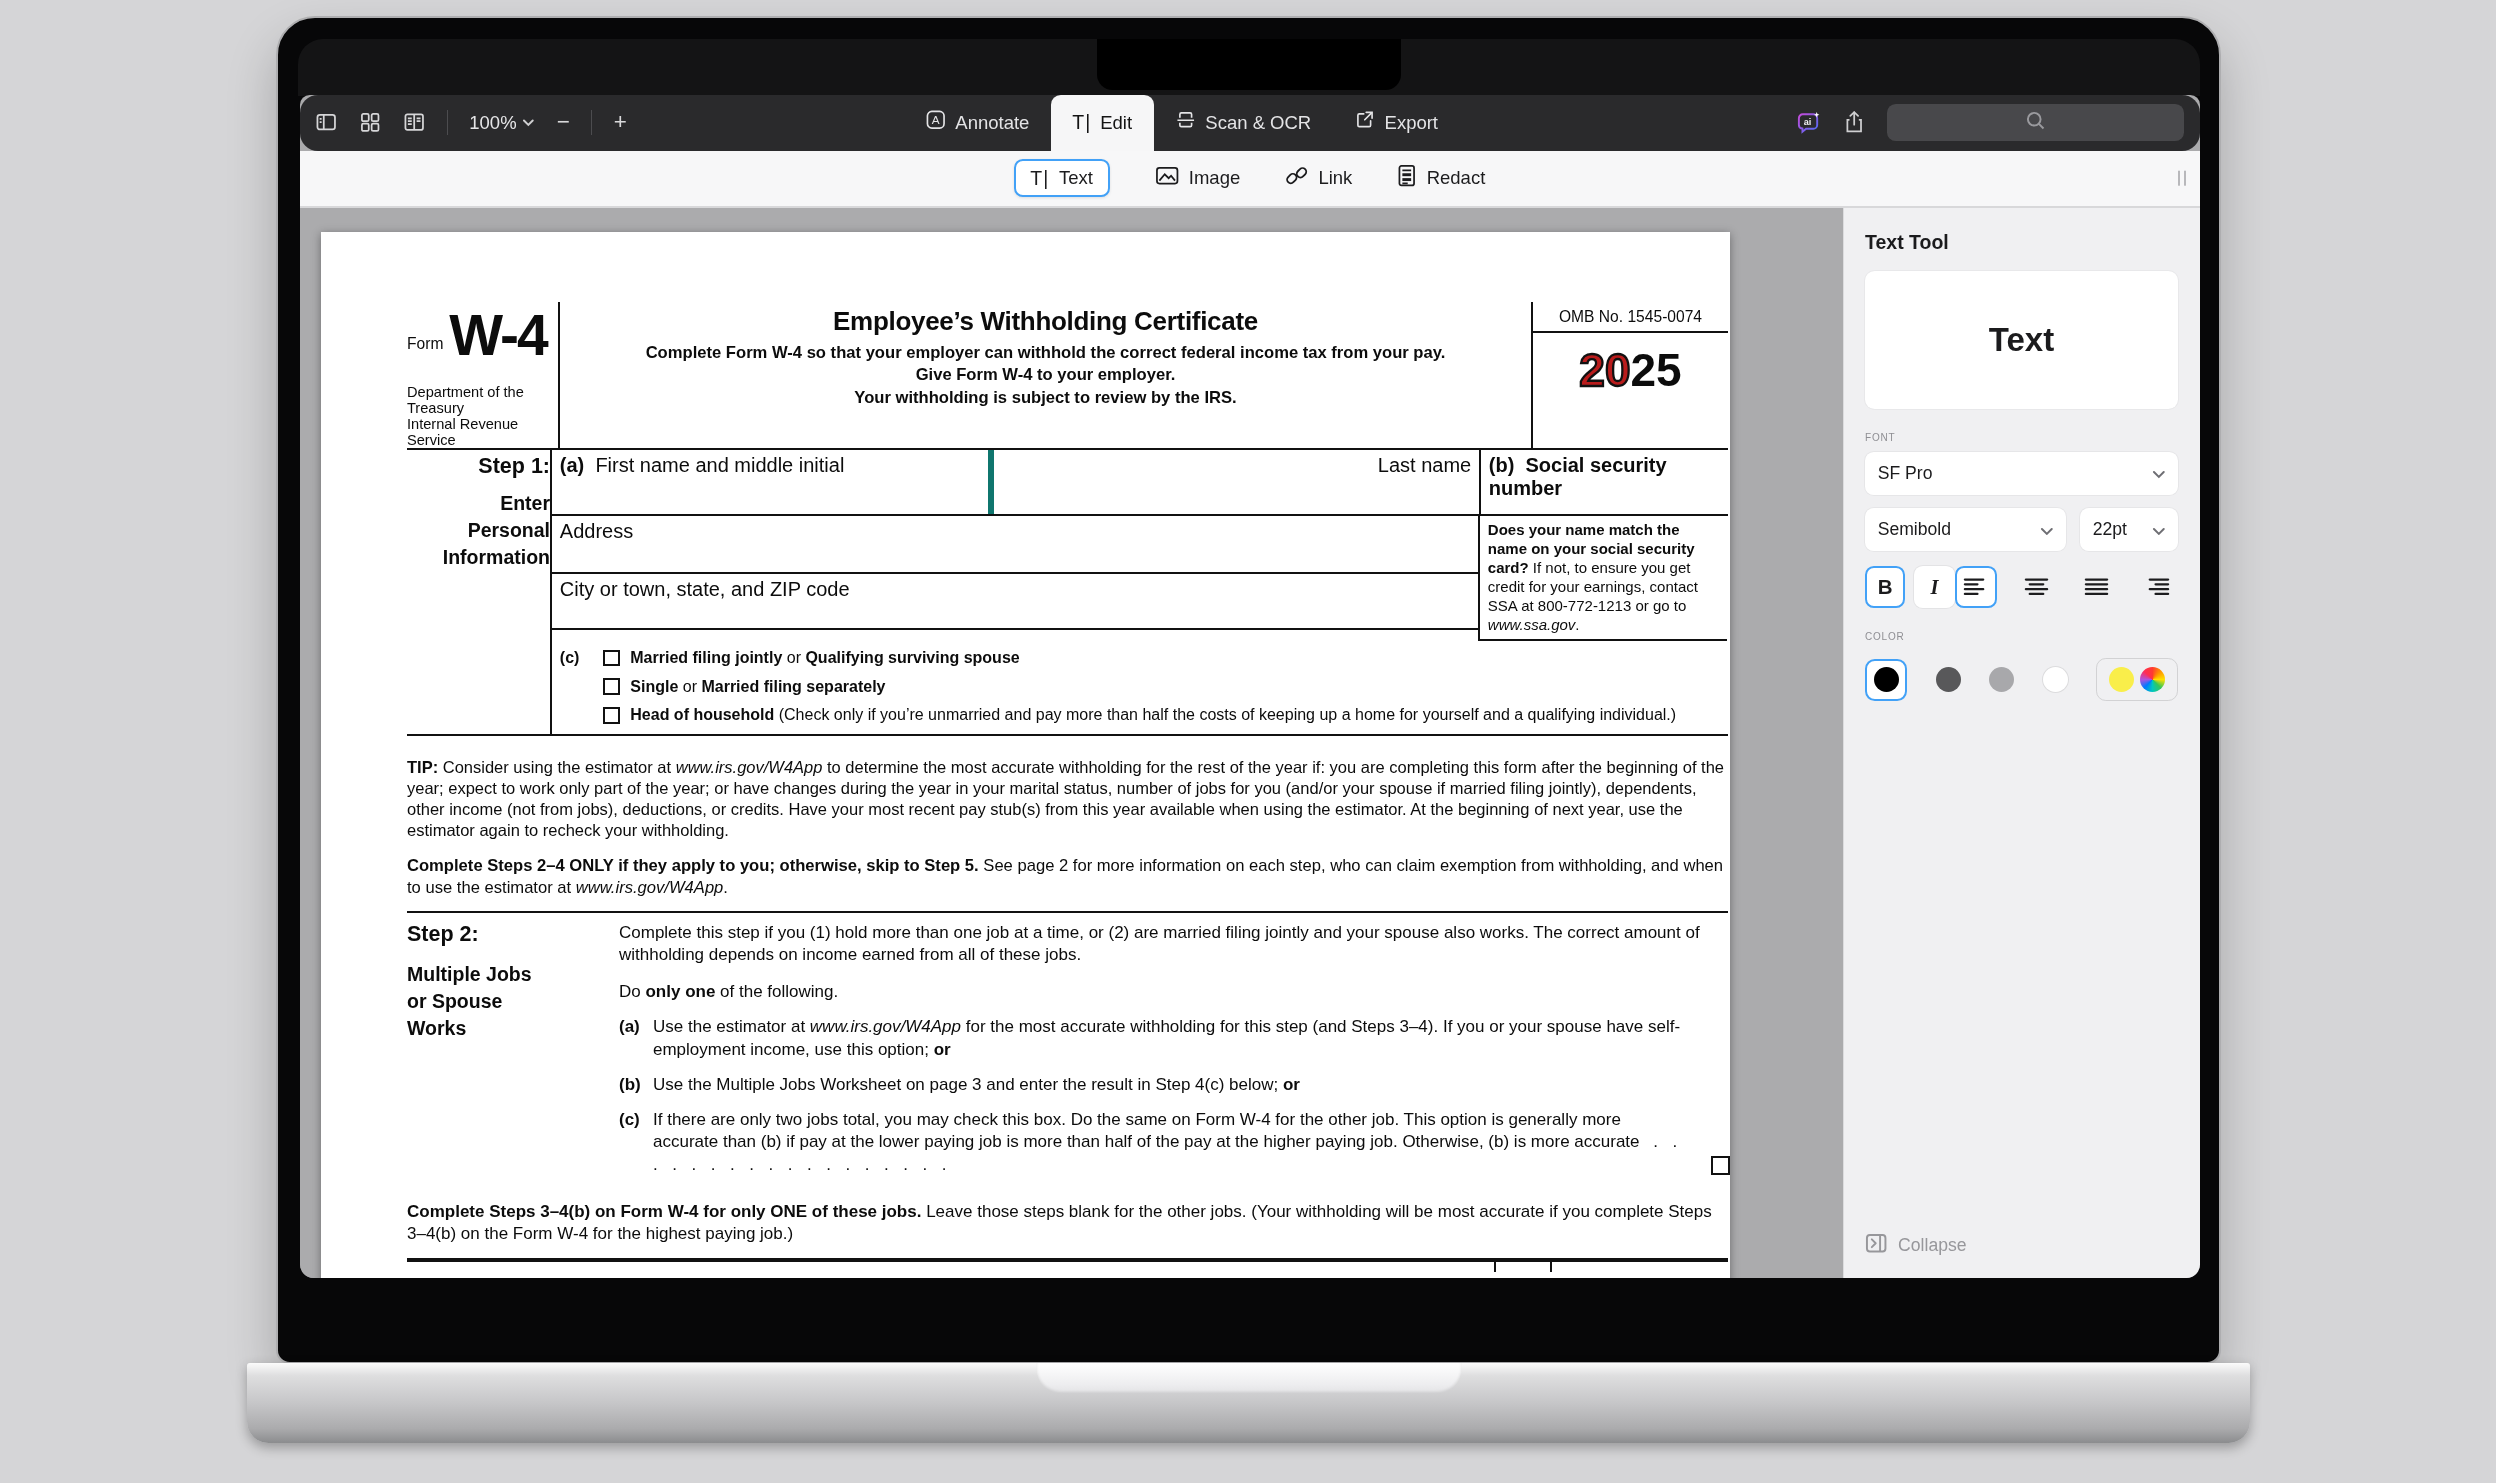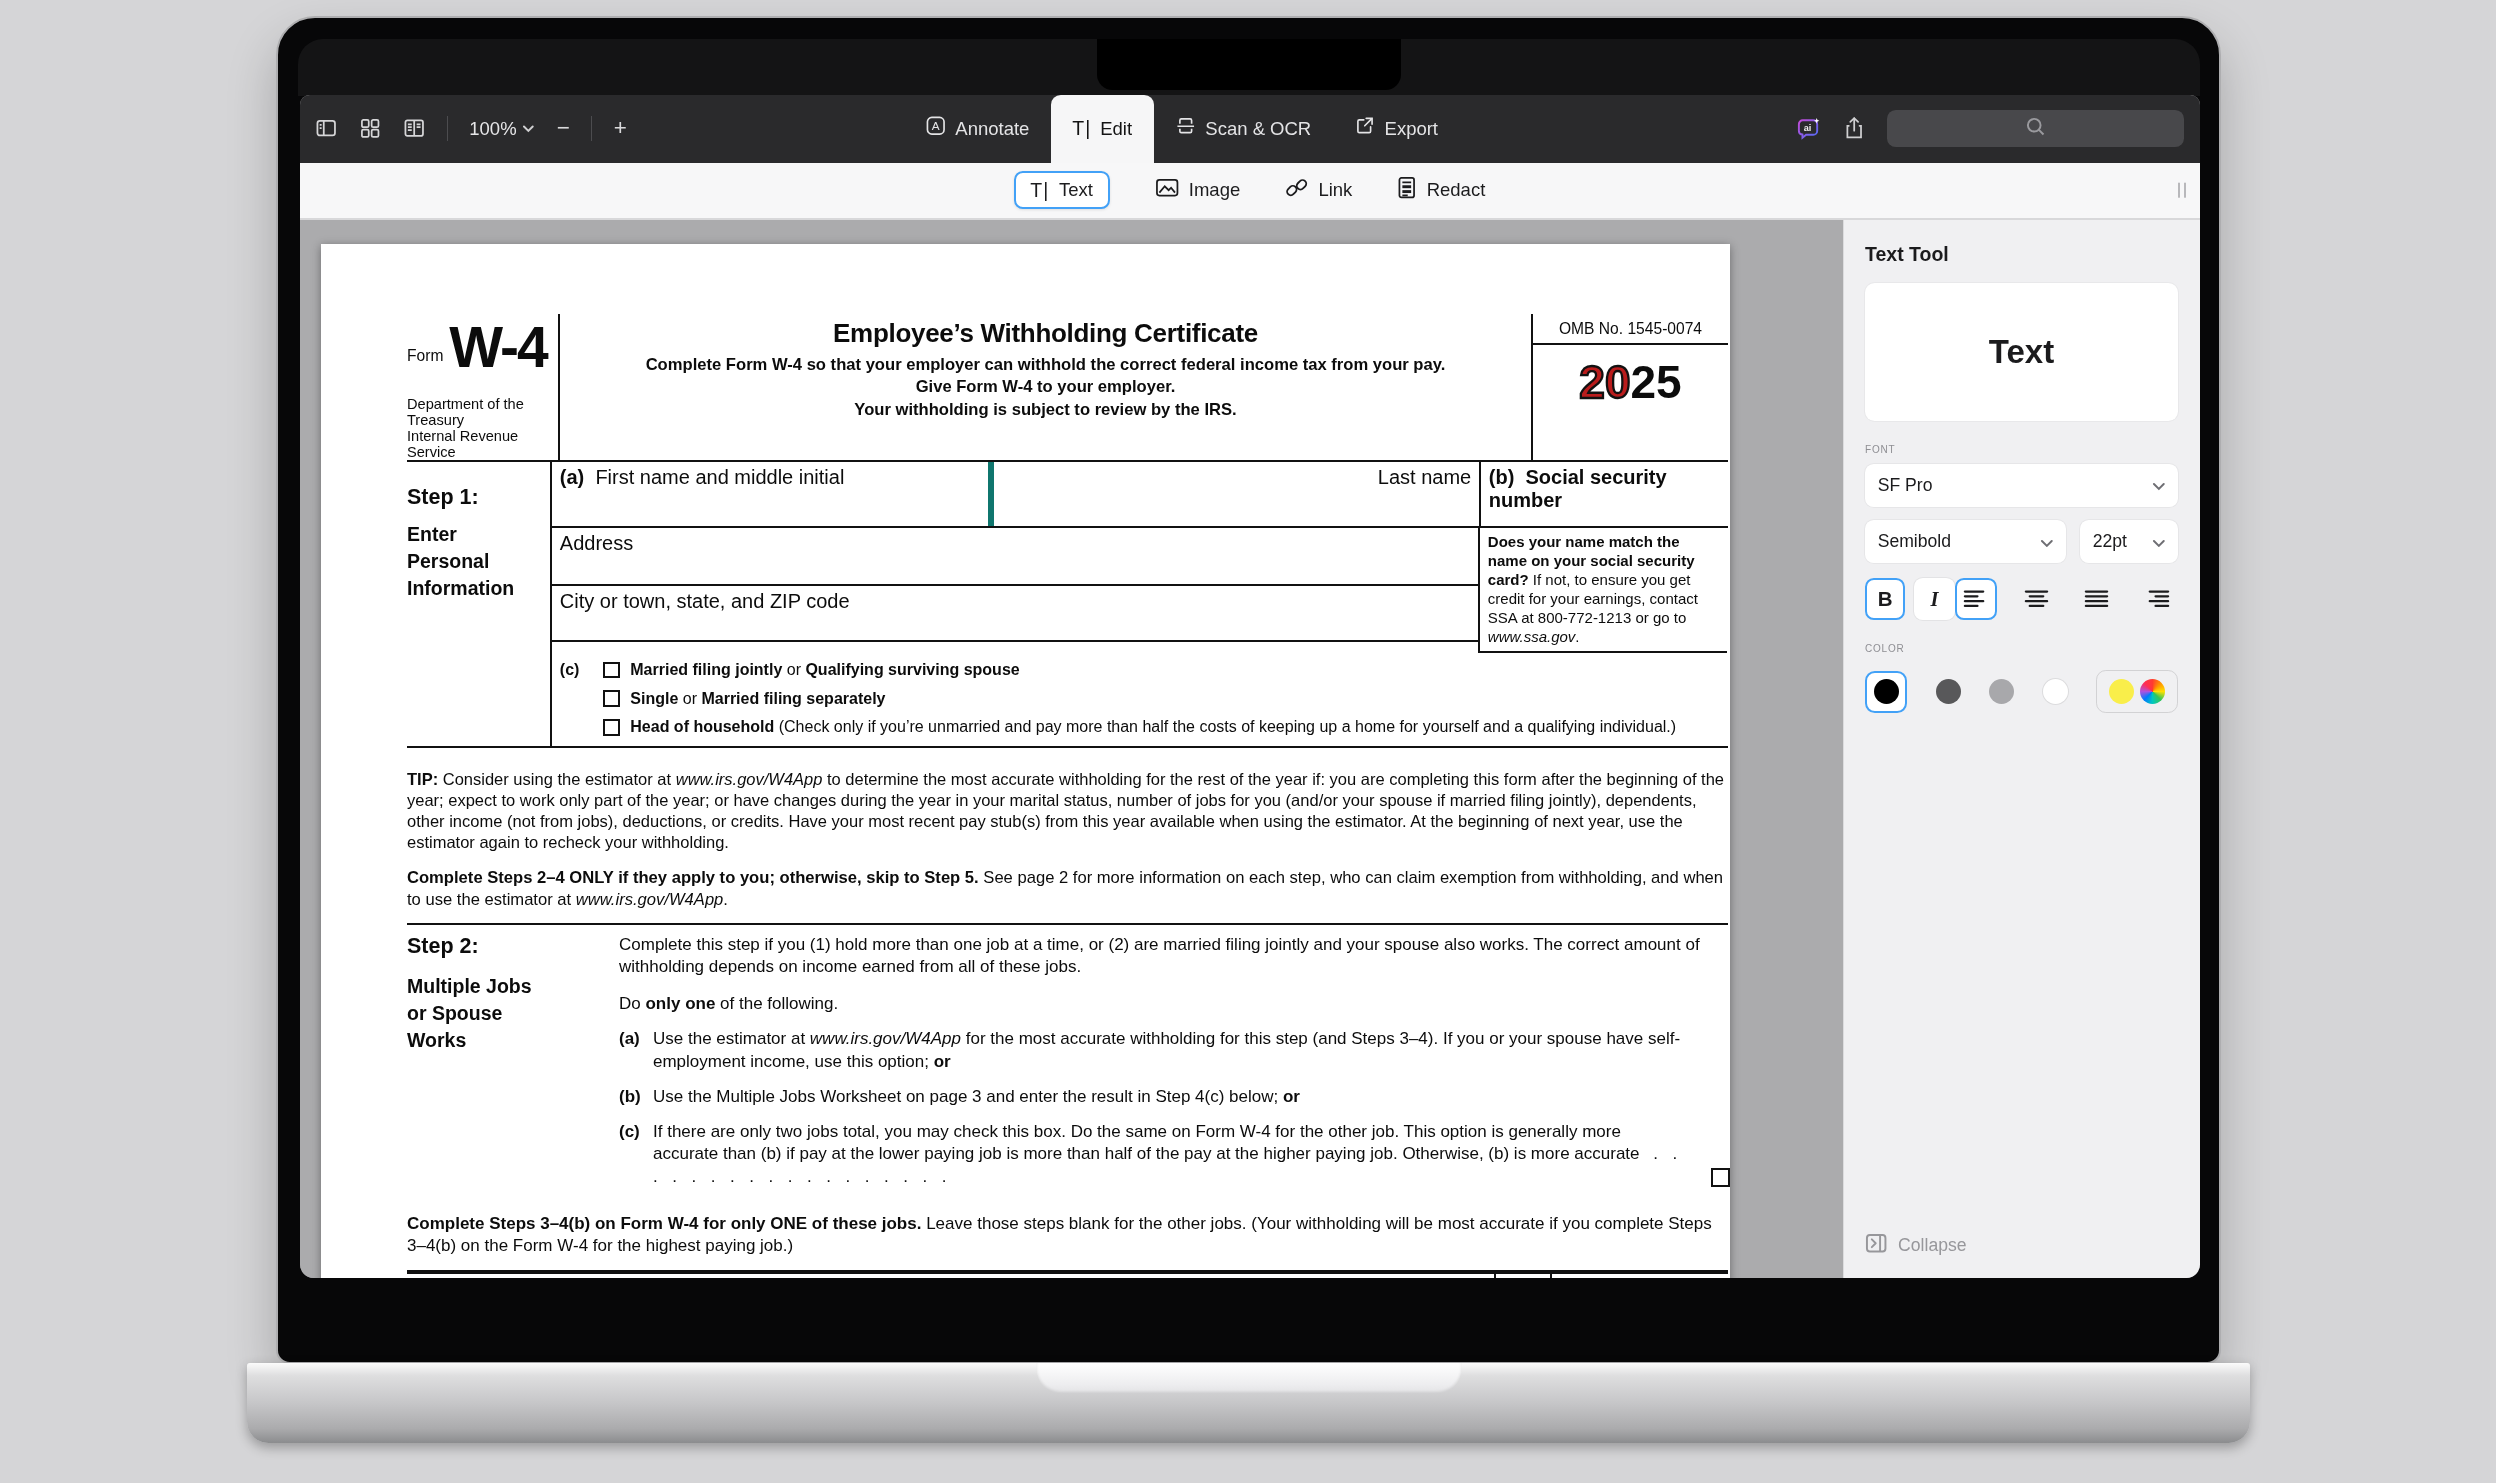--- a/index.html
+++ b/index.html
@@ -20,22 +20,22 @@
   .scoop { position:absolute; left:50%; transform:translateX(-50%); top:0; width:425px; height:31px;
            background:linear-gradient(180deg,#ffffff,#ededef 70%,#e2e2e4);
            border-radius:0 0 25px 25px; box-shadow:inset 0 -2px 2.9px rgba(0,0,0,.10); }
 
   
   .app { position:absolute; left:21.5px; right:19.5px; top:77px; bottom:84px;
          display:flex; flex-direction:column; border-radius:9.8px 9.8px 13.7px 13.7px; overflow:hidden;
          background:#aaaaac; }
 
   
-  .toolbar { height:68px; background:#2a2a2c; display:flex; align-items:center;
-             padding:0 15.6px; position:relative; color:#dedee0; flex:none; }
+  .toolbar { height:56px; background:#2a2a2c; display:flex; align-items:center;
+             padding:0 15.6px; position:relative; color:#dedee0; flex:none;border-radius:18px; }
   .tb-group { display:flex; align-items:center; gap:21.5px; }
   .tb-btn { display:flex; align-items:center; gap:5.9px; cursor:default; }
   .tb-btn svg { display:block; }
   .sep { width:1px; height:25px; background:#4c4c4f; }
   .zoom-label { font-size:18.5px; color:#e6e6e8; }
   .glyph { font-size:22.4px; color:#d9d9db; line-height:1; }
 
   .tabs { position:absolute; left:calc(50% - 68px); transform:translateX(-50%);
           top:0; bottom:0; display:flex; align-items:stretch; }
   .tab { display:flex; align-items:center; gap:8.8px; padding:0 21.5px; font-size:18.5px; color:#e4e4e6; }
@@ -75,21 +75,21 @@
   .dept { margin-top:25px; font-size:14.6px; line-height:16px; }
   .fh-mid { flex:1; border-left:2.4px solid #111; padding:3.9px 9.8px 5.9px; text-align:center; }
   .fh-title { font-size:26px; font-weight:bold; letter-spacing:-0.3px; }
   .fh-sub { font-size:16.6px; font-weight:bold; line-height:22.4px; margin-top:4.9px; }
   .fh-right { width:197px; border-left:2.4px solid #111; text-align:center; }
   .omb { font-size:15.6px; padding:5.9px 0 4.9px; border-bottom:2px solid #111; }
   .year { padding-top:9.8px; font-size:46px; font-weight:800; letter-spacing:0; }
   .yr-out { color:#b91c1c; -webkit-text-stroke:2.3px #111; }
 
   .s1 { display:flex; border-bottom:2.9px solid #111; }
-  .s1-label { width:146px; padding-top:23px; }
+  .s1-label { width:146px; padding-top:4px;text-align:right; }
   .step-h { font-size:21.5px; font-weight:bold; }
   .step-l { font-size:19.5px; font-weight:bold; line-height:27px; }
   .s1-label .step-l { margin-top:11.7px; }
   .s1-main { flex:1; border-left:2px solid #111; }
   .r1 { display:flex; height:66px; border-bottom:2px solid #111; }
   .cell { padding:4.9px 7.8px; font-size:20px; }
   .c-first { width:436px; }
   .c-last  { width:491px; border-left:6px solid #0f766e;text-align:right; }
   .c-ssn   { width:249px; border-left:2px solid #111; }
   .r23 { display:flex; }

